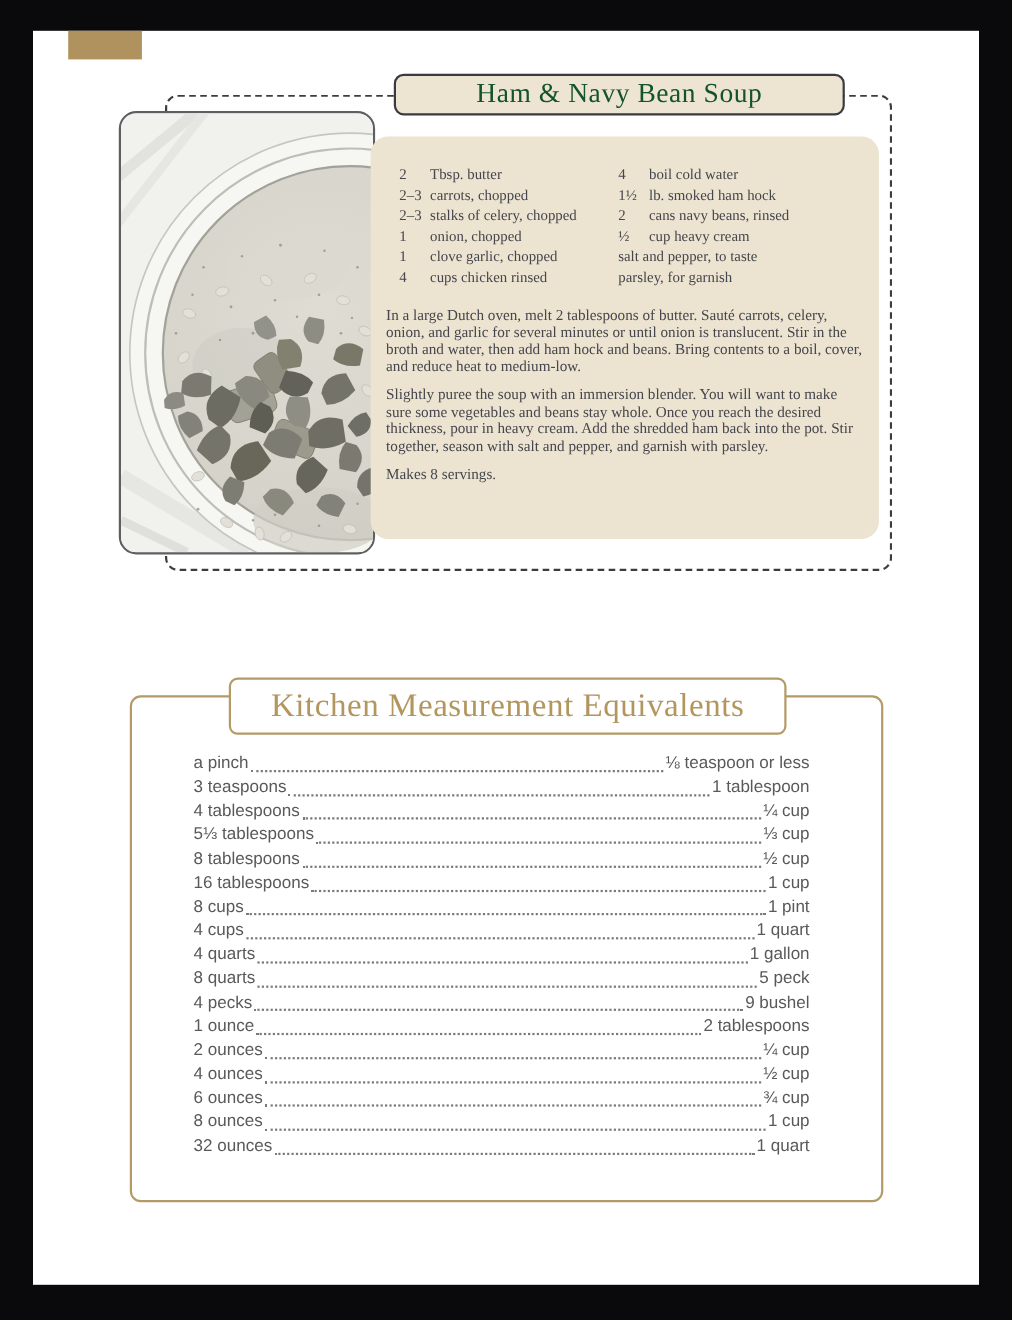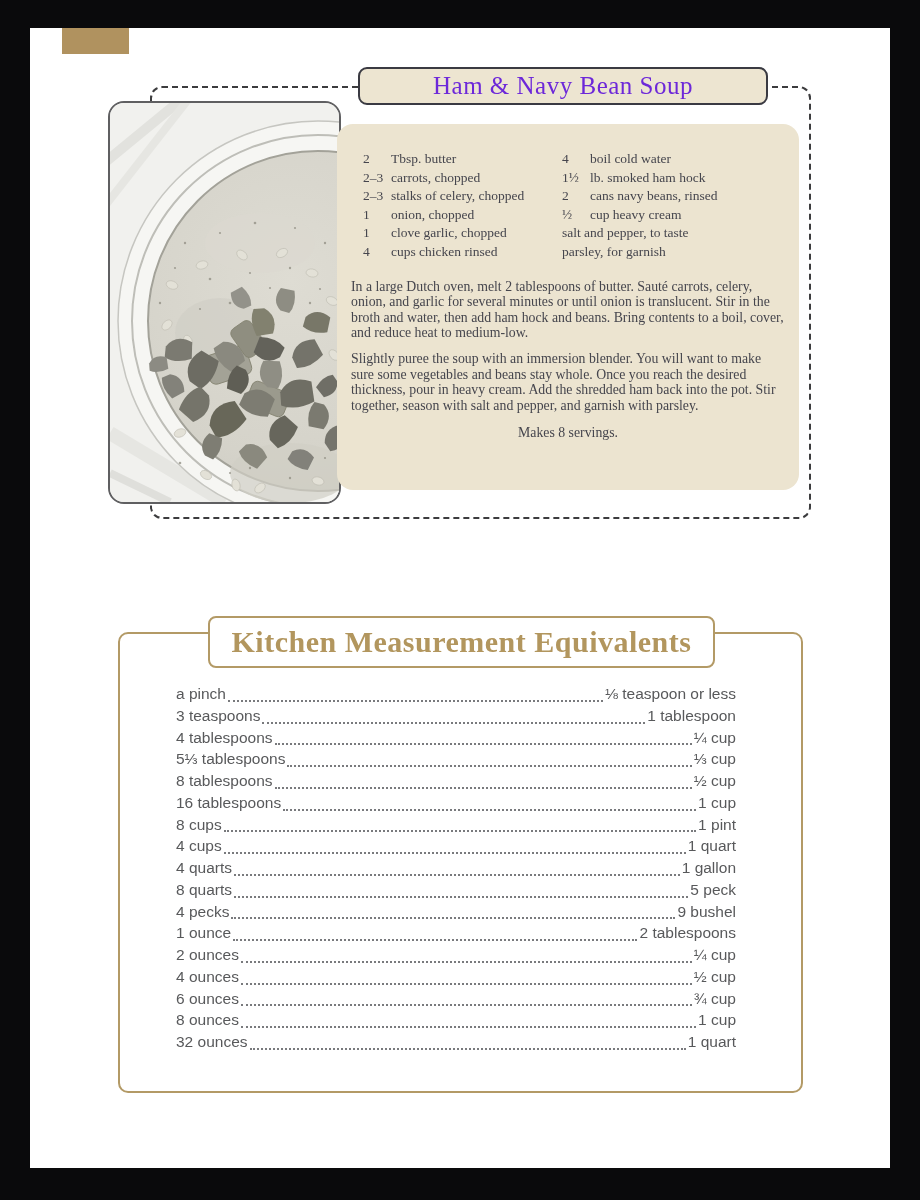--- a/index.html
+++ b/index.html
@@ -21,21 +21,21 @@
   .dashed-frame{
     position:absolute;left:120px;top:58px;width:657px;height:429px;
     border:2px dashed #3c3c3e;border-radius:12px;
   }
   .title-box{
     position:absolute;left:328px;top:39px;width:406px;height:34px;
     background:#ede5d1;border:2px solid #3a3a42;border-radius:9px;
     display:flex;align-items:center;justify-content:center;
   }
   .title-box h1{
-    margin:0;font-size:25px;font-weight:normal;color:#6d28d9;
+    margin:0;font-size:25px;font-weight:normal;color:#14532d;
     letter-spacing:.5px;
   }
   .photo{
     position:absolute;left:78px;top:73px;width:229px;height:399px;
     border:2px solid #5f5f61;border-radius:16px;overflow:hidden;
     background:#f1f1ee;
   }
   .photo svg{display:block;}
   .panel{
     position:absolute;left:307px;top:96px;width:462px;height:366px;
@@ -44,34 +44,34 @@
     color:#45454d;
   }
   .ingredients{display:flex;margin-left:12px;}
   .ing-col1{width:199px;flex:none;}
   .ing-col2{flex:1;}
   .ing-row{display:flex;font-size:13.5px;line-height:18.6px;}
   .ing-qty{width:28px;flex:none;}
   .ing-item{flex:1;}
   .instructions{margin-top:17px;}
   .instructions p{margin:0 0 10px;font-size:13.8px;line-height:15.6px;}
-  .servings{margin:12px;font-size:13.8px;line-height:15.6px;text-align:center;}
+  .servings{margin:0;font-size:13.8px;line-height:15.6px;}
 
   
   .meas-box{
     position:absolute;left:88px;top:604px;width:685px;height:461px;
     border:2px solid #b39a66;border-radius:10px;box-sizing:border-box;
   }
   .meas-title-box{
     position:absolute;left:178px;top:588px;width:507px;height:52px;
     background:#ffffff;border:2px solid #b39a66;border-radius:8px;
     box-sizing:border-box;display:flex;align-items:center;justify-content:center;
   }
   .meas-title-box h2{
-    margin:16px;font-size:30px;font-weight:bold;color:#b2965e;letter-spacing:.5px;
+    margin:16px;font-size:30px;font-weight:normal;color:#b2965e;letter-spacing:.5px;
   }
   .meas-list{
     position:absolute;left:146px;top:657px;width:560px;
     font-family:"Liberation Sans","DejaVu Sans",sans-serif;
     font-size:15.5px;color:#58595b;
   }
   .eq-row{display:flex;height:21.75px;align-items:baseline;}
   .eq-from{flex:none;}
   .eq-leader{
     flex:1;height:0;align-self:flex-end;

